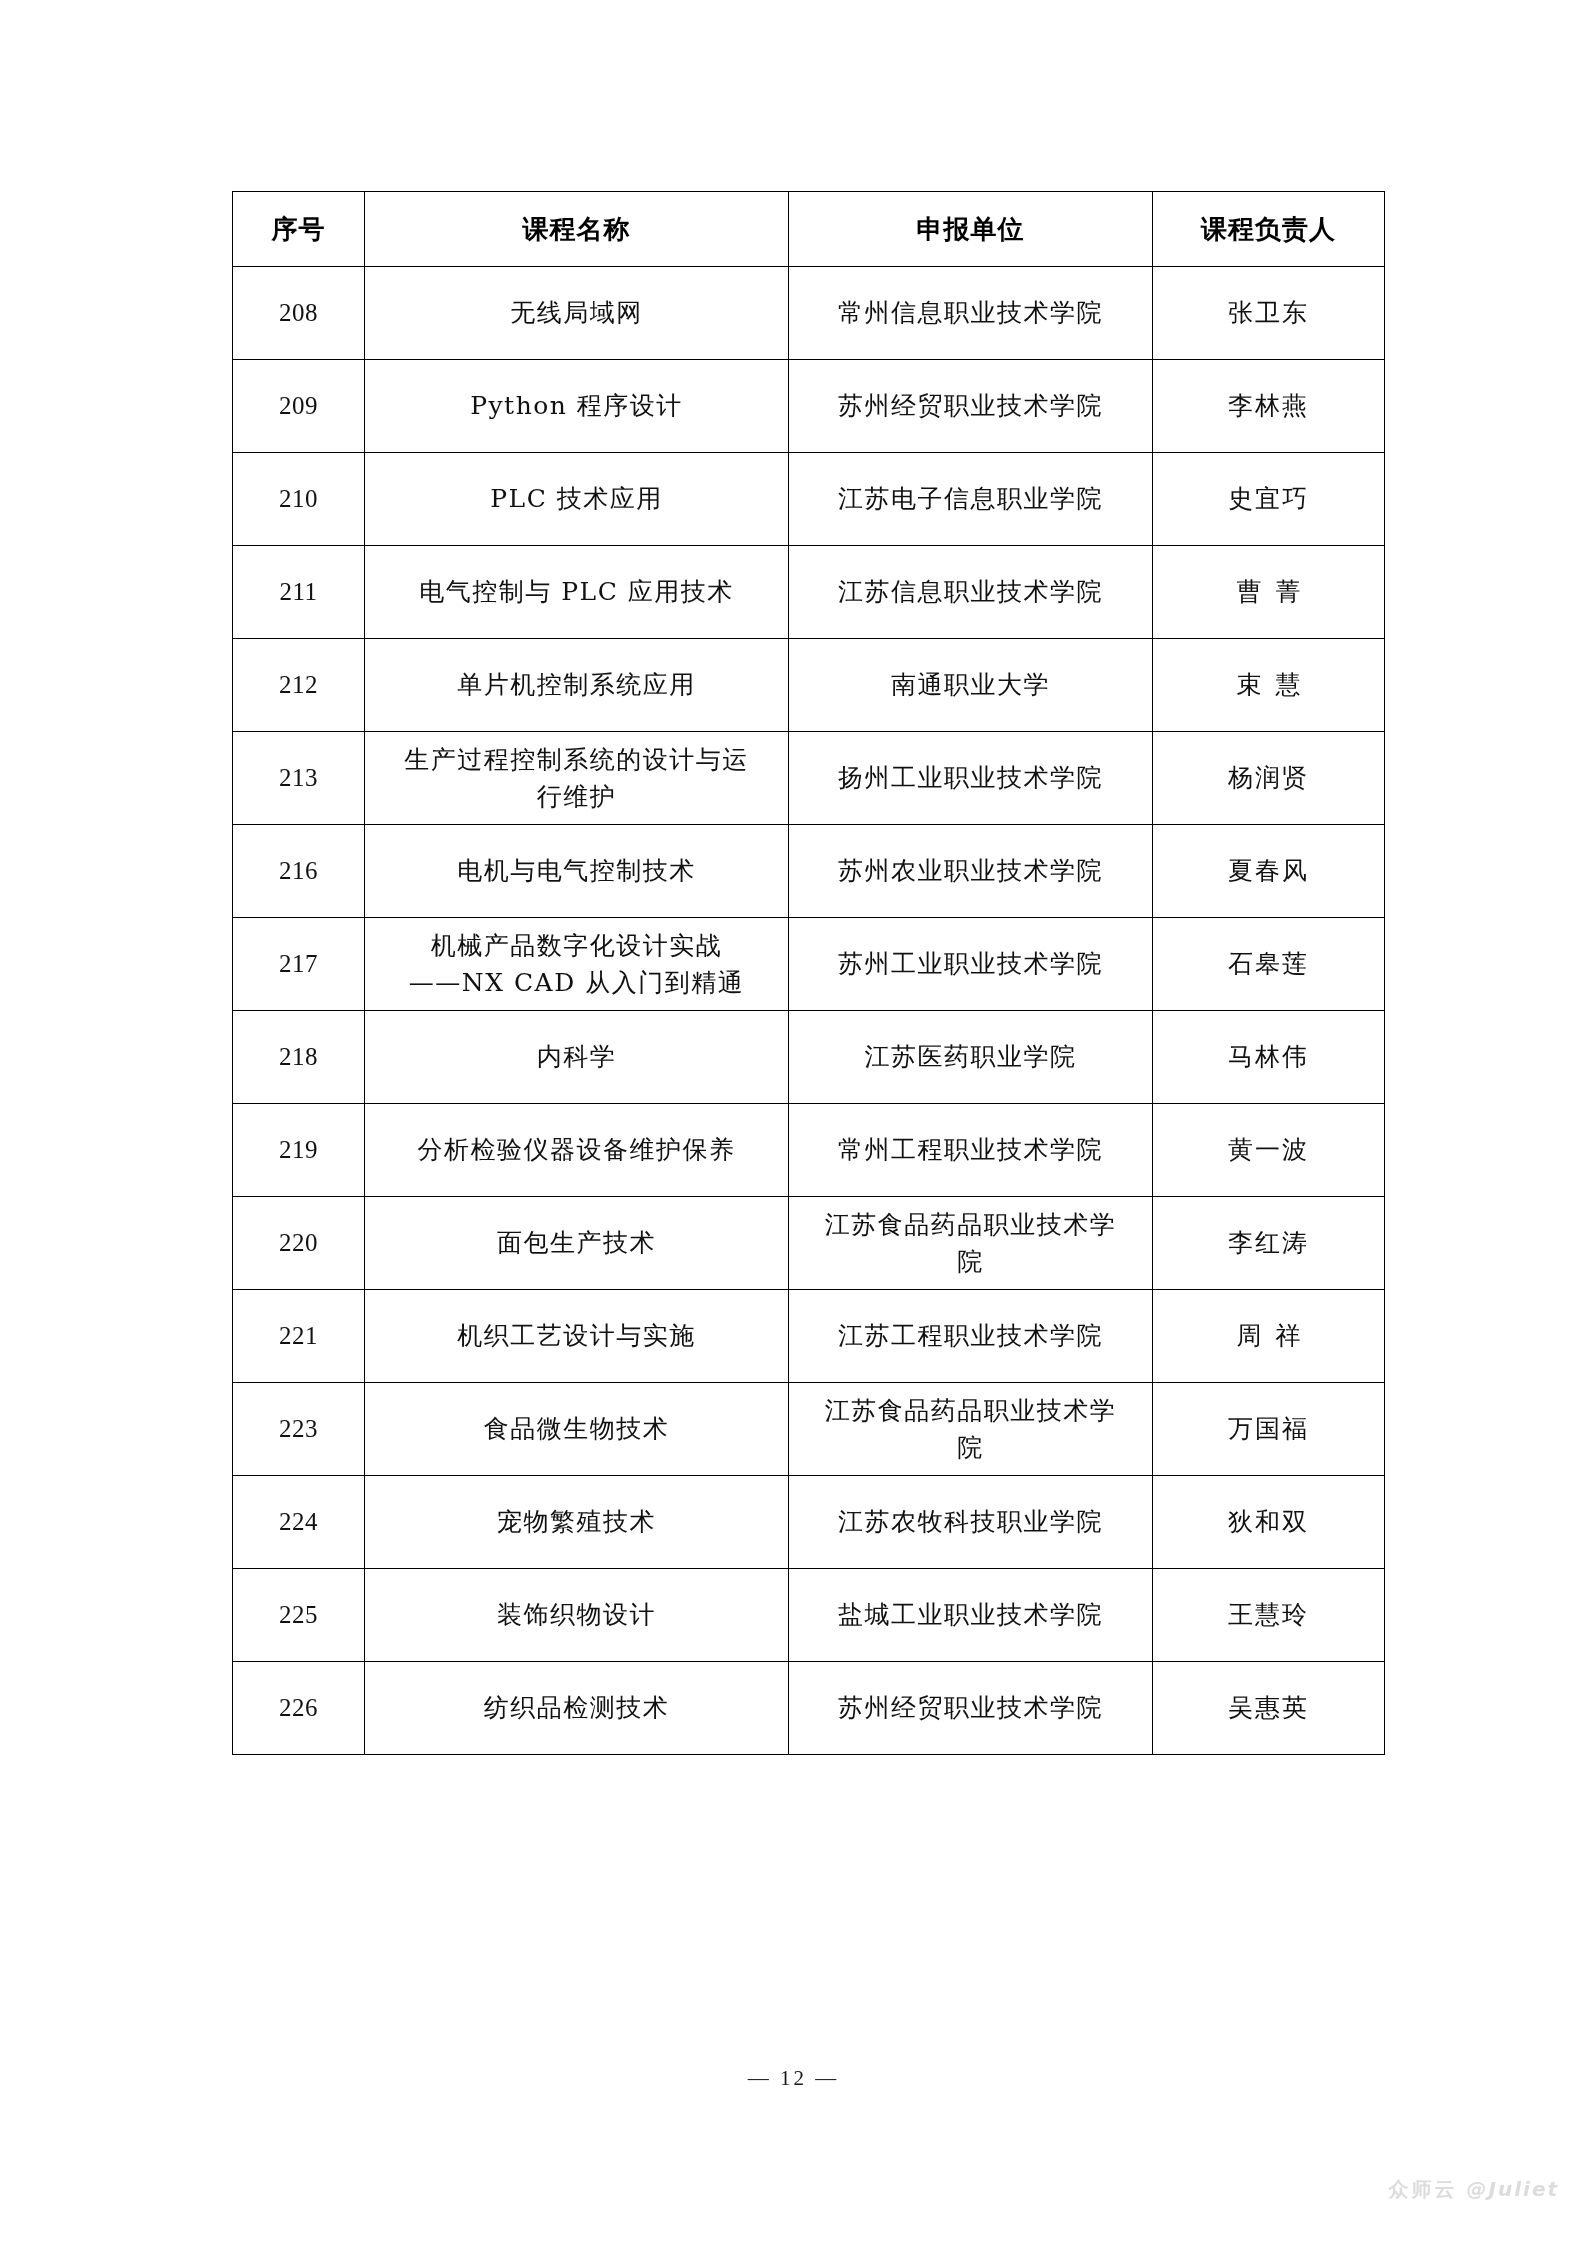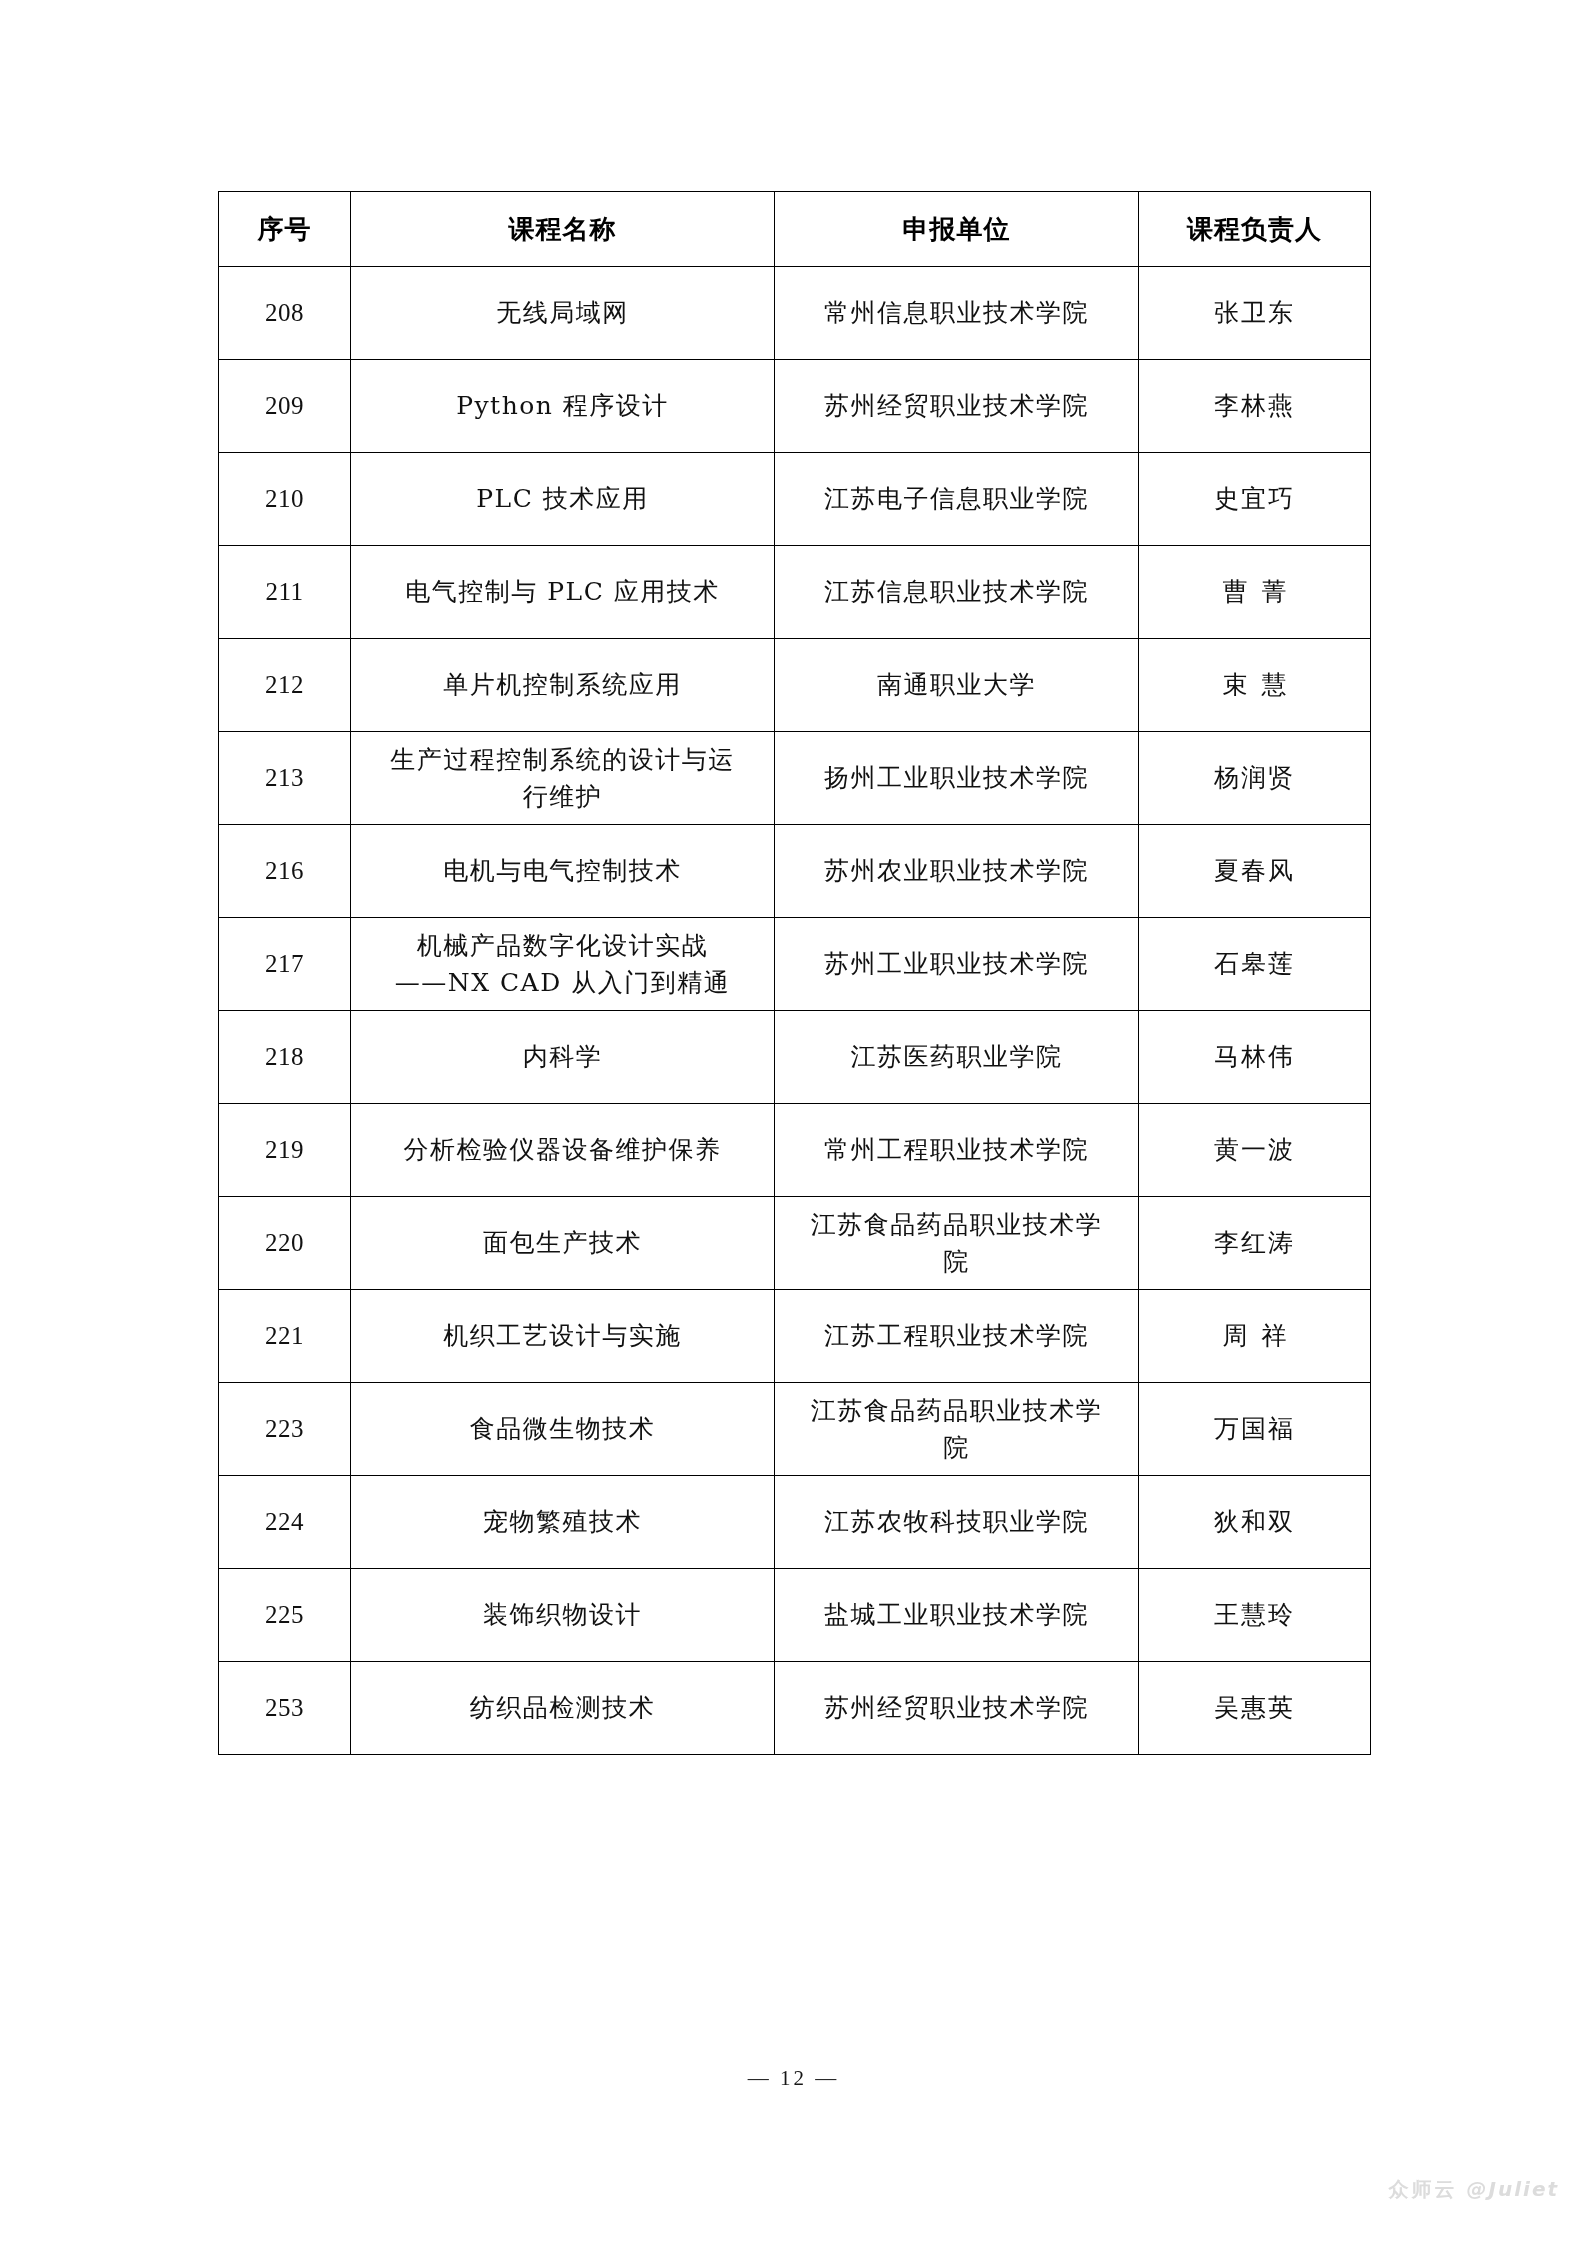--- a/index.html
+++ b/index.html
@@ -28,20 +28,21 @@
     position: absolute;
     left: 218px;
     top: 191px;
     width: 1152px;
   }
 
   table.course-table {
     border-collapse: collapse;
     width: 100%;
     table-layout: fixed;
+    margin-left: 14px;
   }
 
   table.course-table col.c-idx   { width: 132px; }
   table.course-table col.c-name  { width: 424px; }
   table.course-table col.c-unit  { width: 364px; }
   table.course-table col.c-owner { width: 232px; }
 
   table.course-table th,
   table.course-table td {
     border: 1.5px solid #000000;
@@ -356,21 +357,21 @@
               </span>
             </td>
             <td class="cunit">
               <span class="cell-lines">
                 <span class="ln">盐城工业职业技术学院</span>
               </span>
             </td>
             <td class="cowner"><span>王慧玲</span></td>
           </tr>
           <tr>
-            <td class="idx">253</td>
+            <td class="idx">226</td>
             <td class="cname">
               <span class="cell-lines">
                 <span class="ln">纺织品检测技术</span>
               </span>
             </td>
             <td class="cunit">
               <span class="cell-lines">
                 <span class="ln">苏州经贸职业技术学院</span>
               </span>
             </td>

